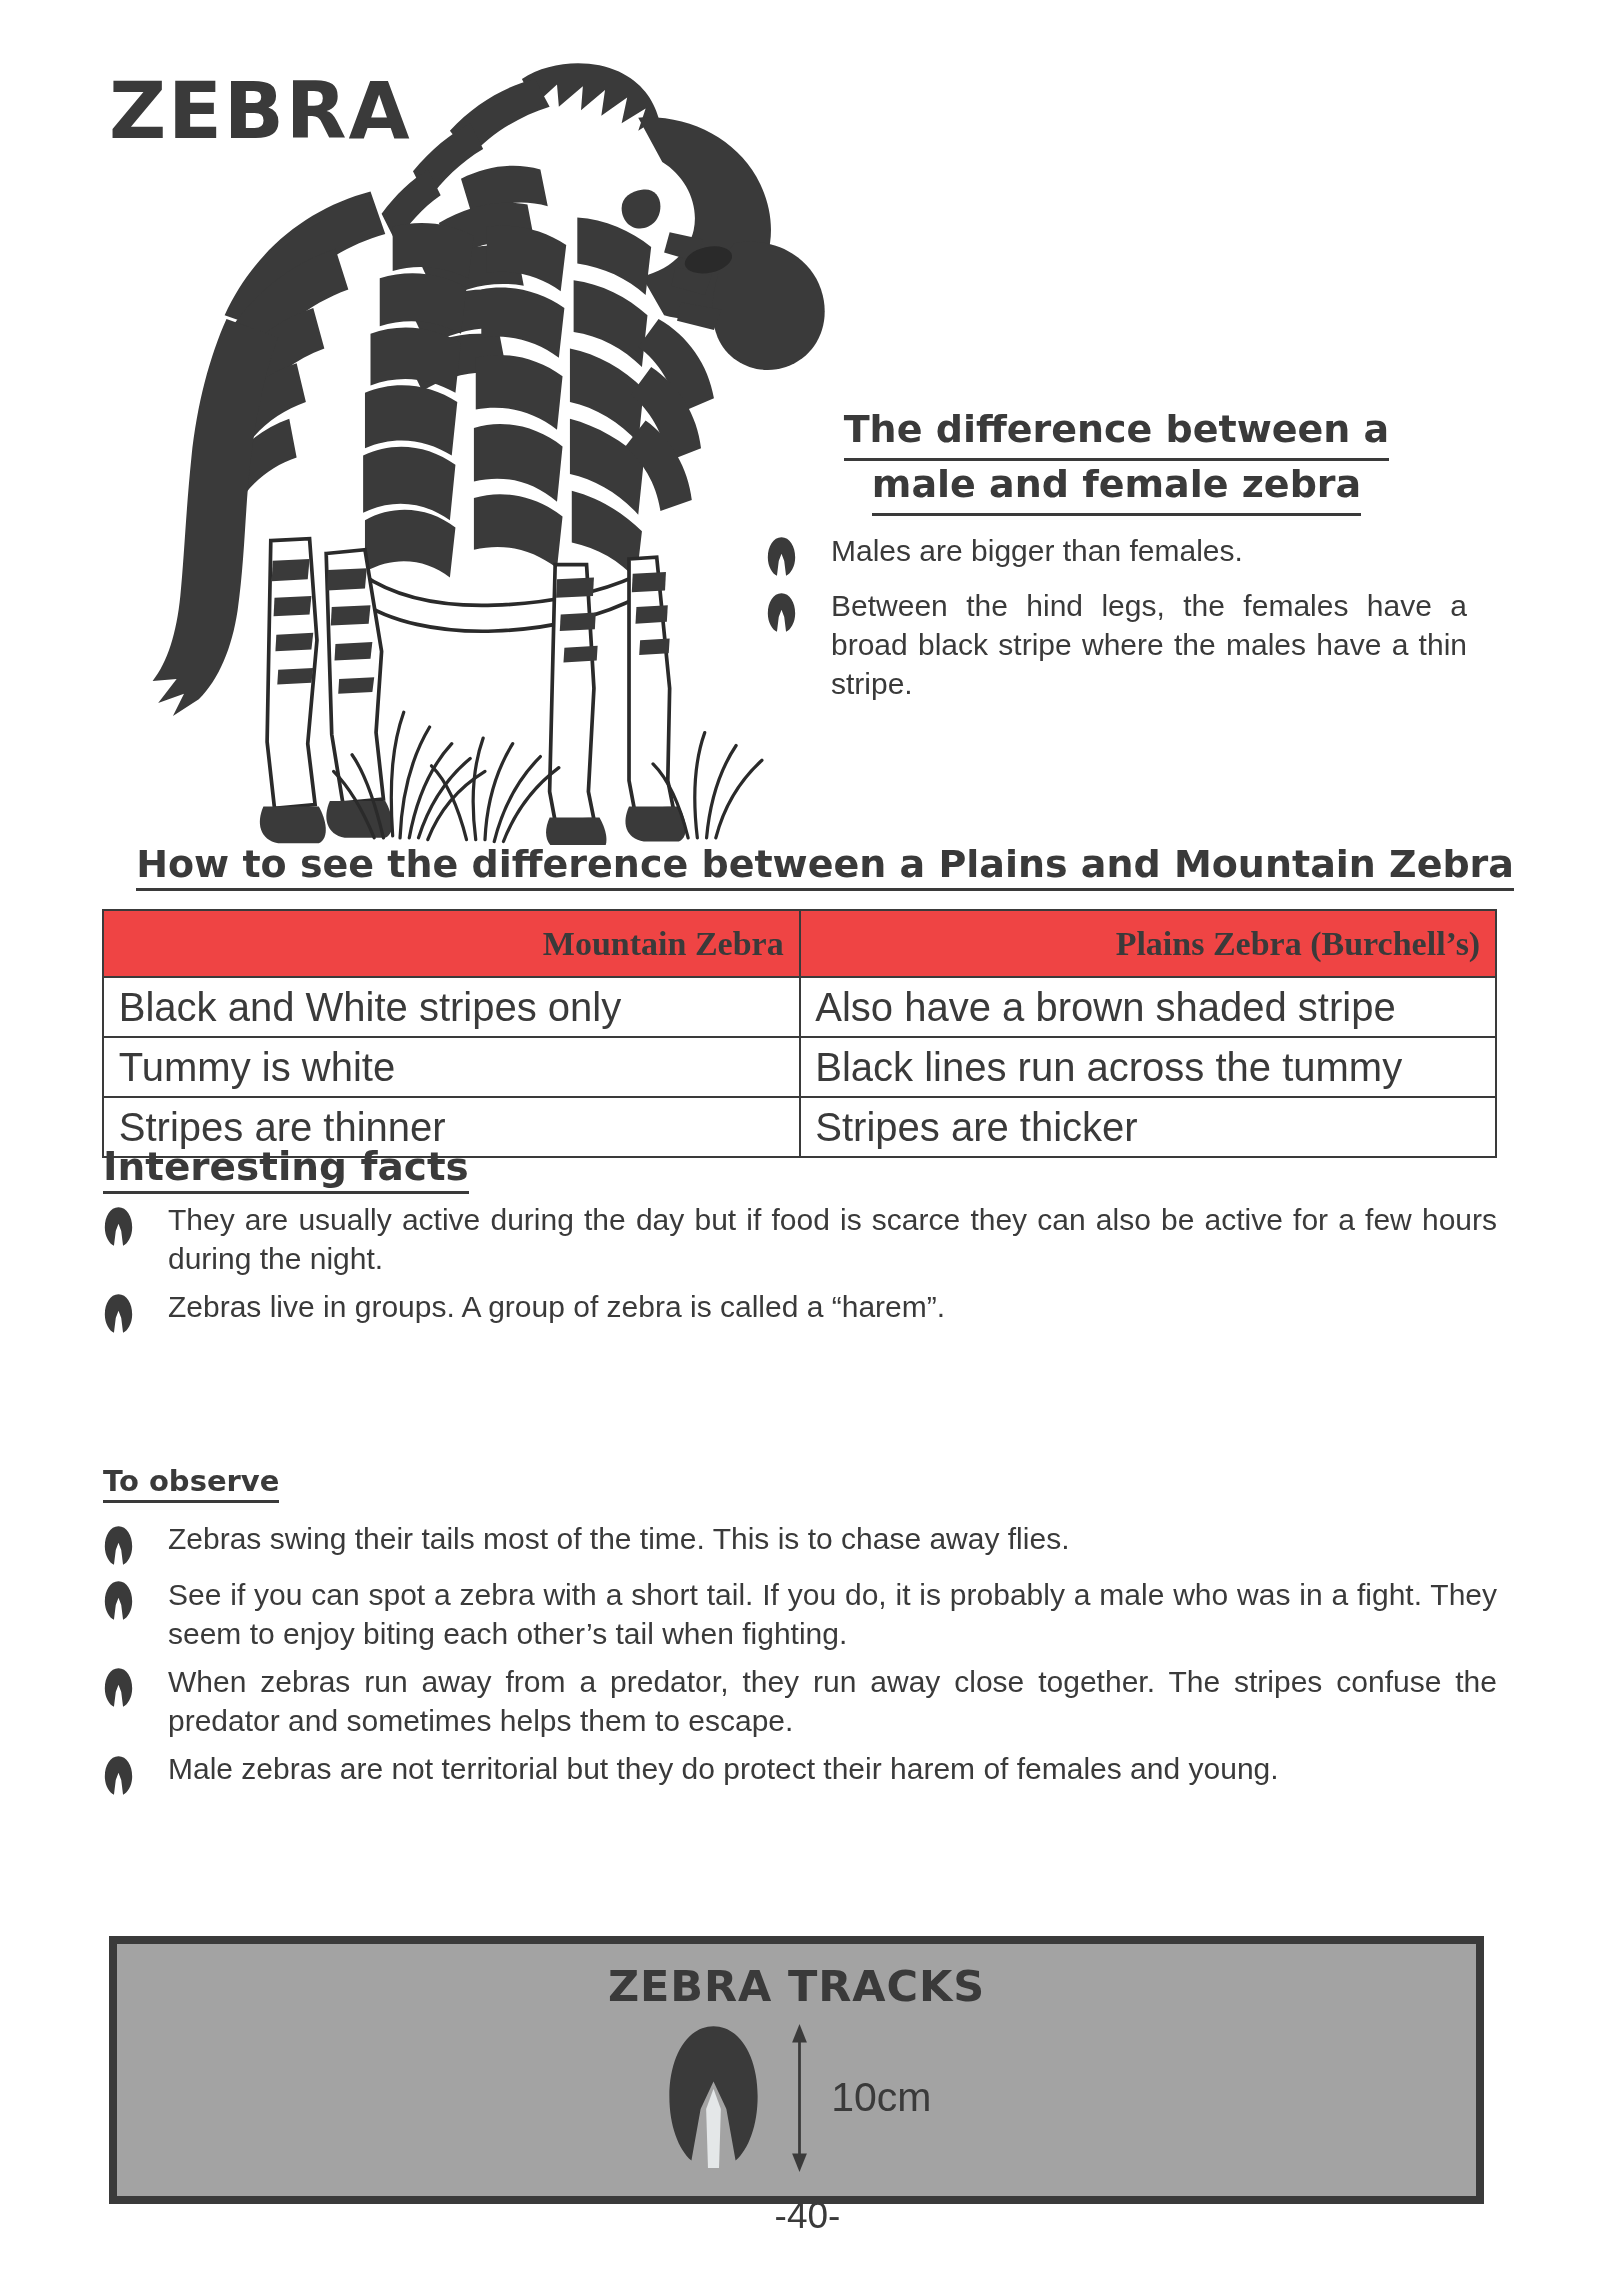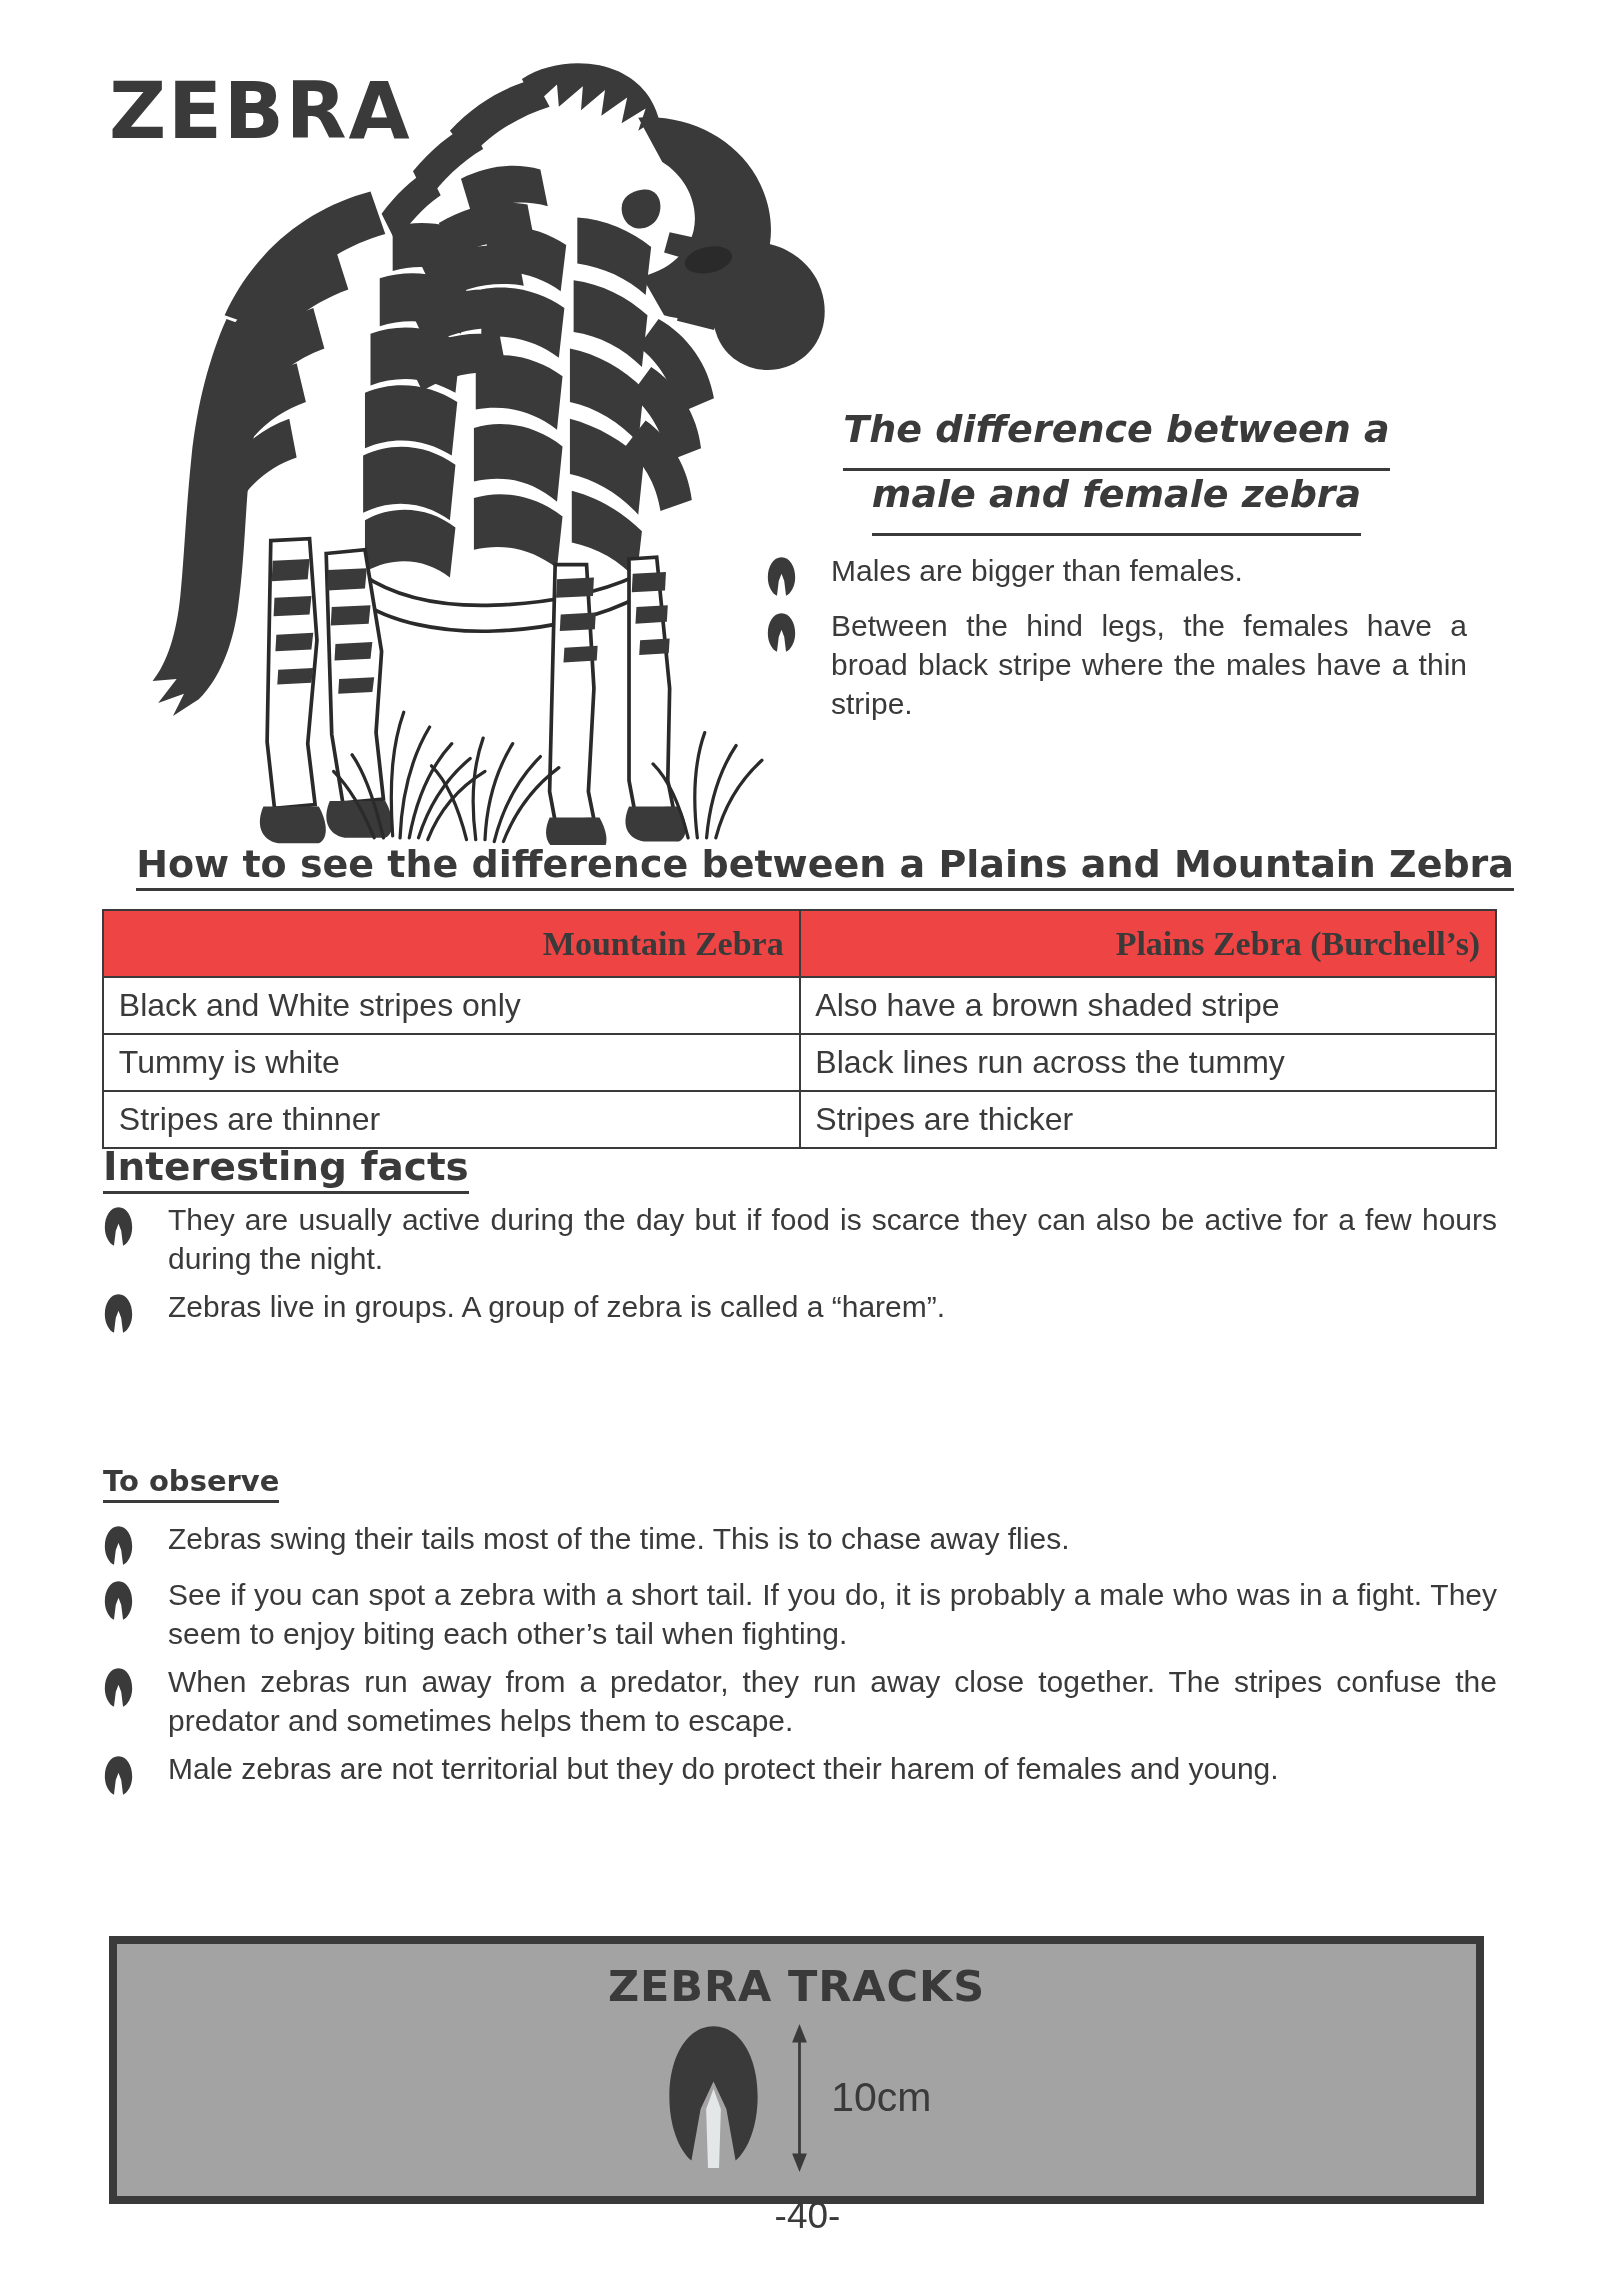--- a/index.html
+++ b/index.html
@@ -55,22 +55,21 @@
     font-family: "DejaVu Sans", sans-serif;
     font-size: 38px;
     font-weight: 700;
     text-align: center;
     line-height: 1.26;
     color: #3a3a3a;
   }
   .mf-heading span {
     display: inline-block;
     border-bottom: 3.7px solid #3a3a3a;
-    padding-bottom: 14px;
-    font-style: italic;
+    padding-bottom: 4px;
   }
   .mf-list {
     margin-top: 14.8px;
   }
 
   
   .bullet-row {
     display: flex;
     align-items: flex-start;
     margin-bottom: 9.2px;
@@ -133,21 +132,21 @@
   }
   .cmp-table thead th {
     background: #ef4444;
     font-size: 34px;
     font-weight: 700;
     text-align: right;
     height: 52px;
     font-family: Liberation Serif, serif;
   }
   .cmp-table tbody td {
-    font-size: 32px;
+    font-size: 40px;
     font-weight: 400;
     text-align: left;
     height: 42px;
     border-radius: 13px;
   }
 
   
   .facts-heading {
     position: absolute;
     left: 103px;

